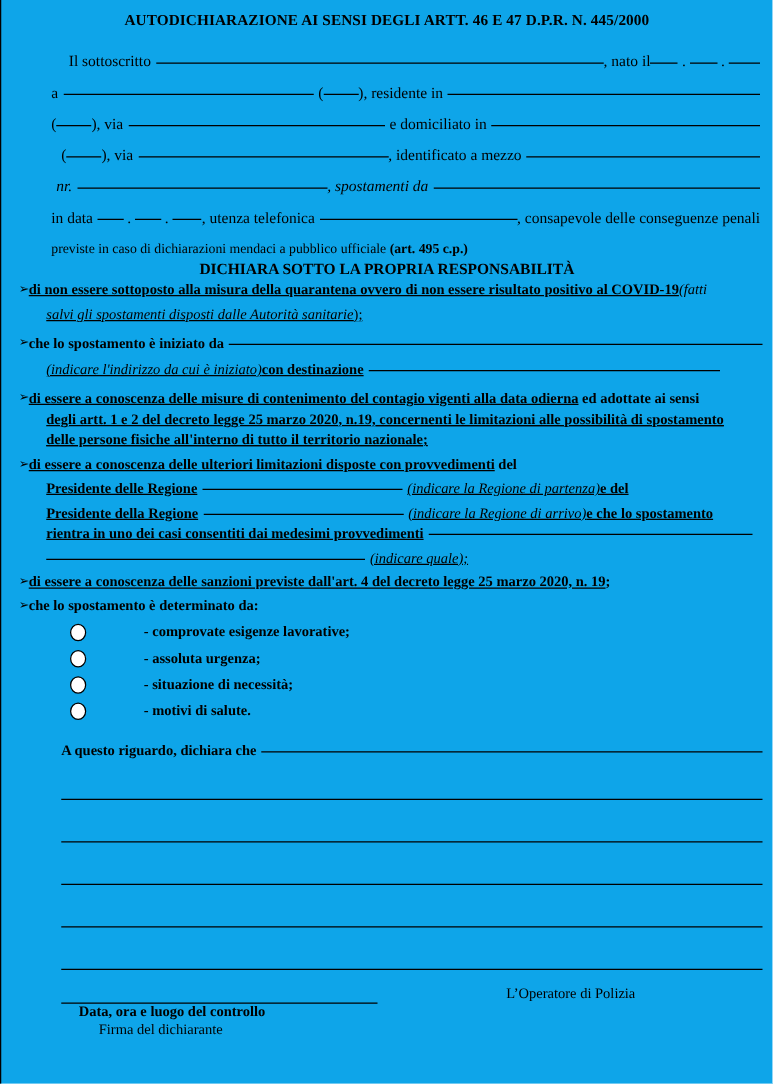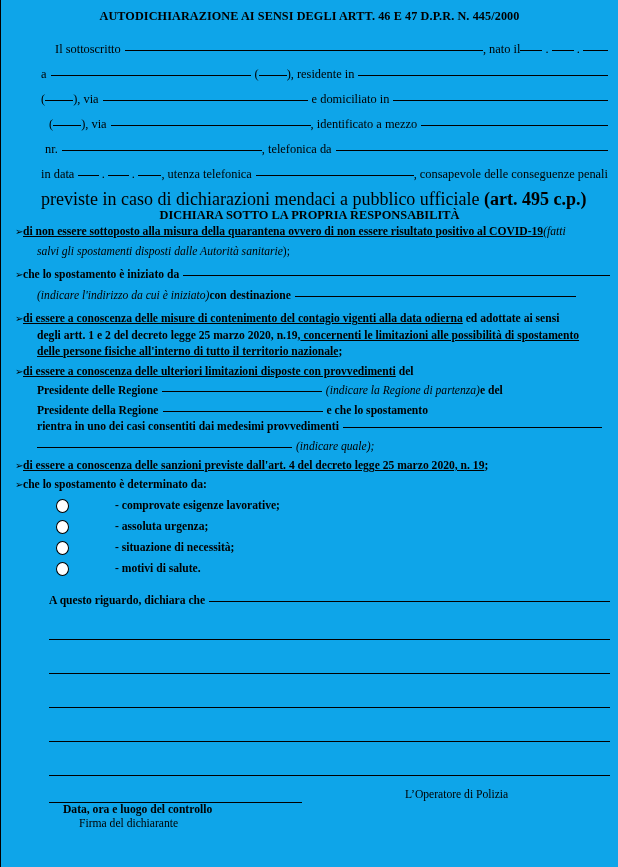--- a/index.html
+++ b/index.html
@@ -93,20 +93,21 @@
   }
   .ctext { flex: 1 1 auto; }
   .b  { font-weight: bold; }
   .u  { text-decoration: underline; }
   .i  { font-style: italic; }
 
   .cont-line {
     margin-left: 36px;
     font-size: 11.6px;
     line-height: 16.5px;
+    text-decoration: underline;
   }
 
   
   .opt {
     display: flex;
     align-items: center;
     margin-left: 55px;
     font-size: 11.6px;
     line-height: 16px;
     margin-top: 5px;
@@ -206,44 +207,44 @@
       <span class="lbl">(</span>
       <span class="ublank prov"></span>
       <span class="lbl">), via</span>
       <span class="sp"></span>
       <span class="rule w-fix" style="width:200px"></span>
       <span class="lbl">, identificato a mezzo</span>
       <span class="sp"></span>
       <span class="rule"></span>
     </div>
 
-    <div class="frow" style="margin-top:11px;padding-left:4px;">
+    <div class="frow" style="margin-top:11px;padding-left:4px;font-style:italic;">
       <span class="lbl">nr.</span>
       <span class="sp"></span>
       <span class="rule w-fix" style="width:200px"></span>
-      <span class="lbl">, telefonica da</span>
+      <span class="lbl">, spostamenti da</span>
       <span class="sp"></span>
       <span class="rule"></span>
     </div>
 
     <div class="frow" style="margin-top:11px;padding-left:0;">
       <span class="lbl">in data</span>
       <span class="sp"></span>
       <span class="ublank d1"></span>
       <span class="lbl">&nbsp;.&nbsp;</span>
       <span class="ublank d1"></span>
       <span class="lbl">&nbsp;.&nbsp;</span>
       <span class="ublank d2"></span>
       <span class="lbl">, utenza telefonica</span>
       <span class="sp"></span>
       <span class="rule w-fix" style="width:158px"></span>
       <span class="lbl">, consapevole delle conseguenze penali</span>
     </div>
 
-    <div style="margin-top:11px;font-size:18px;line-height:14px;">
+    <div style="margin-top:11px;font-size:11px;line-height:14px;">
       <span>previste in caso di dichiarazioni mendaci a pubblico ufficiale </span><span class="b">(art. 495 c.p.)</span>
     </div>
 
   </div>
 
   <div class="decl-head">DICHIARA SOTTO LA PROPRIA RESPONSABILITÀ</div>
 
   <div style="padding:0 8px 0 0;">
 
     <div class="clause" style="margin-top:1px;">
@@ -298,20 +299,21 @@
       <span class="sp"></span>
       <span class="i">(indicare la Regione di partenza)</span>
         <span class="b"> e del</span>
     </div>
 
     <div class="cont-line" style="display:flex;align-items:baseline;white-space:nowrap;margin-top:3px;">
       <span class="b">Presidente della Regione</span>
       <span class="sp"></span>
       <span class="rule w-fix" style="width:160px"></span>
       <span class="sp"></span>
+      <span class="i">(indicare la Regione di arrivo)</span>
         <span class="b"> e che lo spostamento</span>
     </div>
 
     <div class="cont-line" style="display:flex;align-items:baseline;white-space:nowrap;margin-top:0;padding-right:8px;">
       <span class="b">rientra in uno dei casi consentiti dai medesimi provvedimenti</span>
       <span class="sp"></span>
       <span class="rule"></span>
     </div>
 
     <div class="cont-line" style="display:flex;align-items:baseline;white-space:nowrap;margin-top:3px;">

